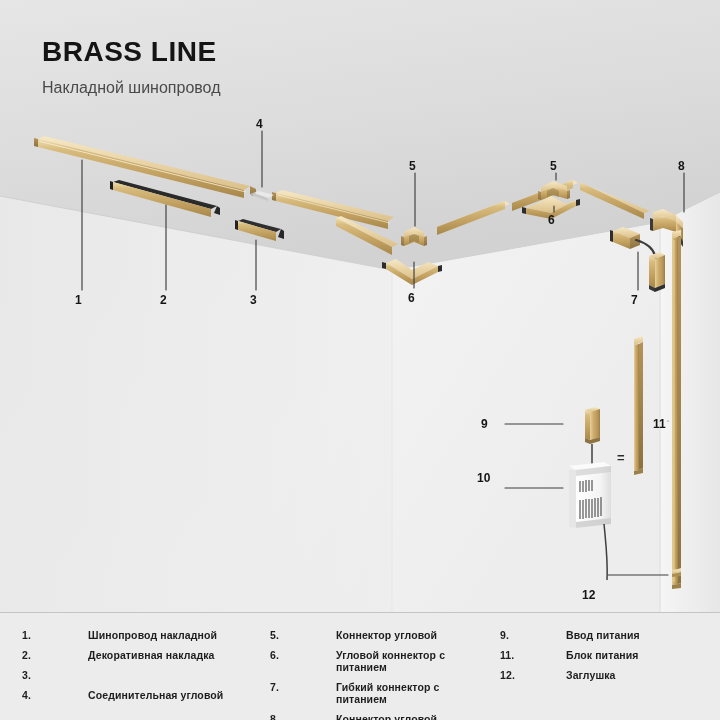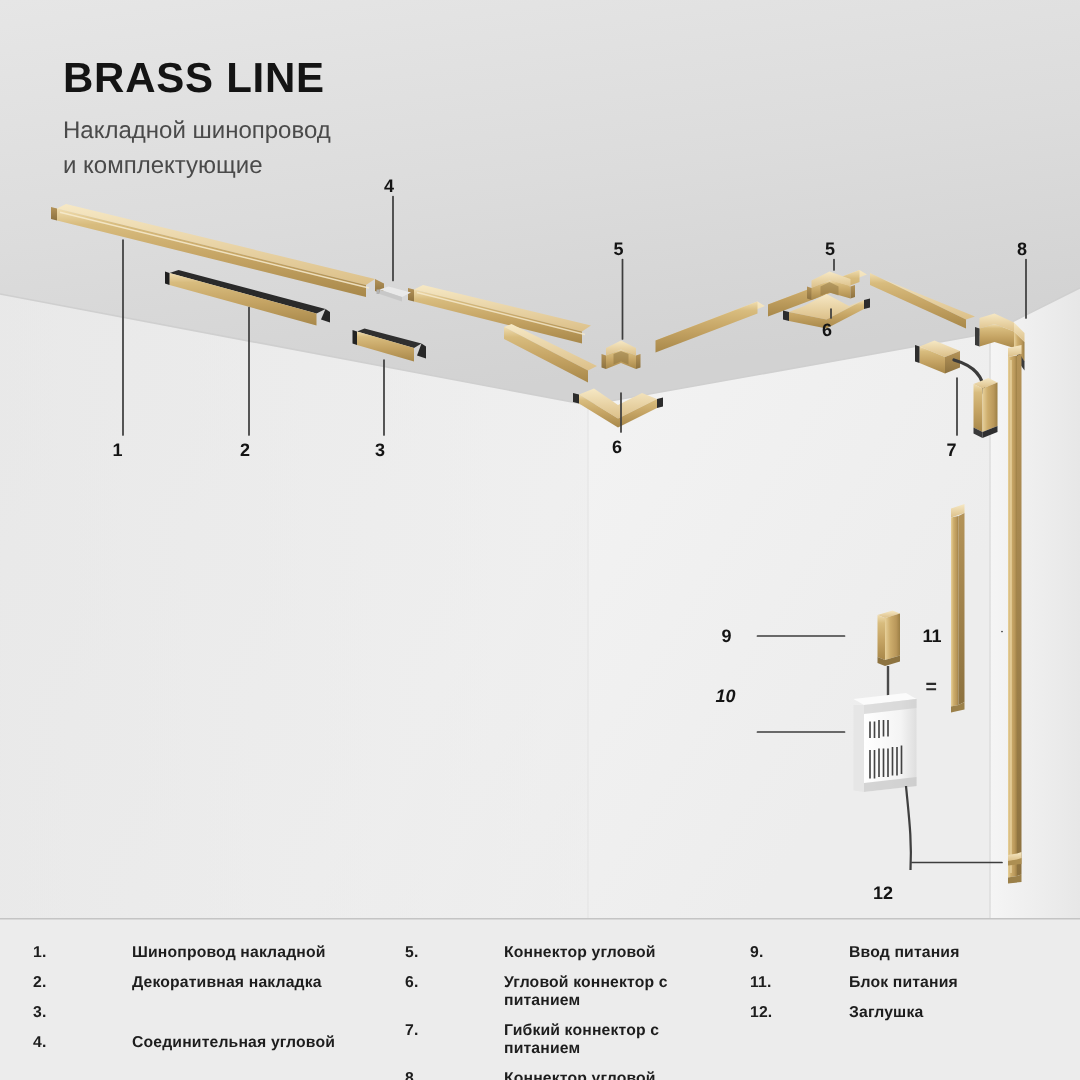--- a/index.html
+++ b/index.html
@@ -374,37 +374,36 @@
         <line x1="505" y1="488" x2="563" y2="488"></line>
         <line x1="668" y1="421" x2="668" y2="421"></line>
         <line x1="608" y1="575" x2="668" y2="575"></line>
       </g>
     </svg>
 
     <div id="header">
       <div id="brand-title">BRASS LINE</div>
       <div id="brand-sub">
         <div>Накладной шинопровод</div>
-        <div>и комплектующие</div>
       </div>
     </div>
 
     <div class="callout" style="left:75px;  top:294px;">1</div>
     <div class="callout" style="left:160px; top:294px;">2</div>
     <div class="callout" style="left:250px; top:294px;">3</div>
     <div class="callout" style="left:256px; top:118px;">4</div>
     <div class="callout" style="left:409px; top:160px;">5</div>
     <div class="callout" style="left:550px; top:160px;">5</div>
     <div class="callout" style="left:408px; top:292px;">6</div>
     <div class="callout" style="left:548px; top:214px;">6</div>
     <div class="callout" style="left:631px; top:294px;">7</div>
     <div class="callout" style="left:678px; top:160px;">8</div>
     <div class="callout" style="left:481px; top:418px;">9</div>
-    <div class="callout" style="left:477px; top:458px;font-style:italic;">10</div>
-    <div class="callout" style="left:615px; top:418px;">11</div>
+    <div class="callout" style="left:477px; top:472px;">10</div>
+    <div class="callout" style="left:653px; top:418px;">11</div>
     <div class="callout" style="left:582px; top:569px;margin-top:20px;">12</div>
 
     <div class="eqsign" style="left:617px; top:450px;">=</div>
   </div>
 
   <div id="legend">
     <div id="legend-grid">
 
       <div class="legend-col c1">
         <div class="legend-item">

